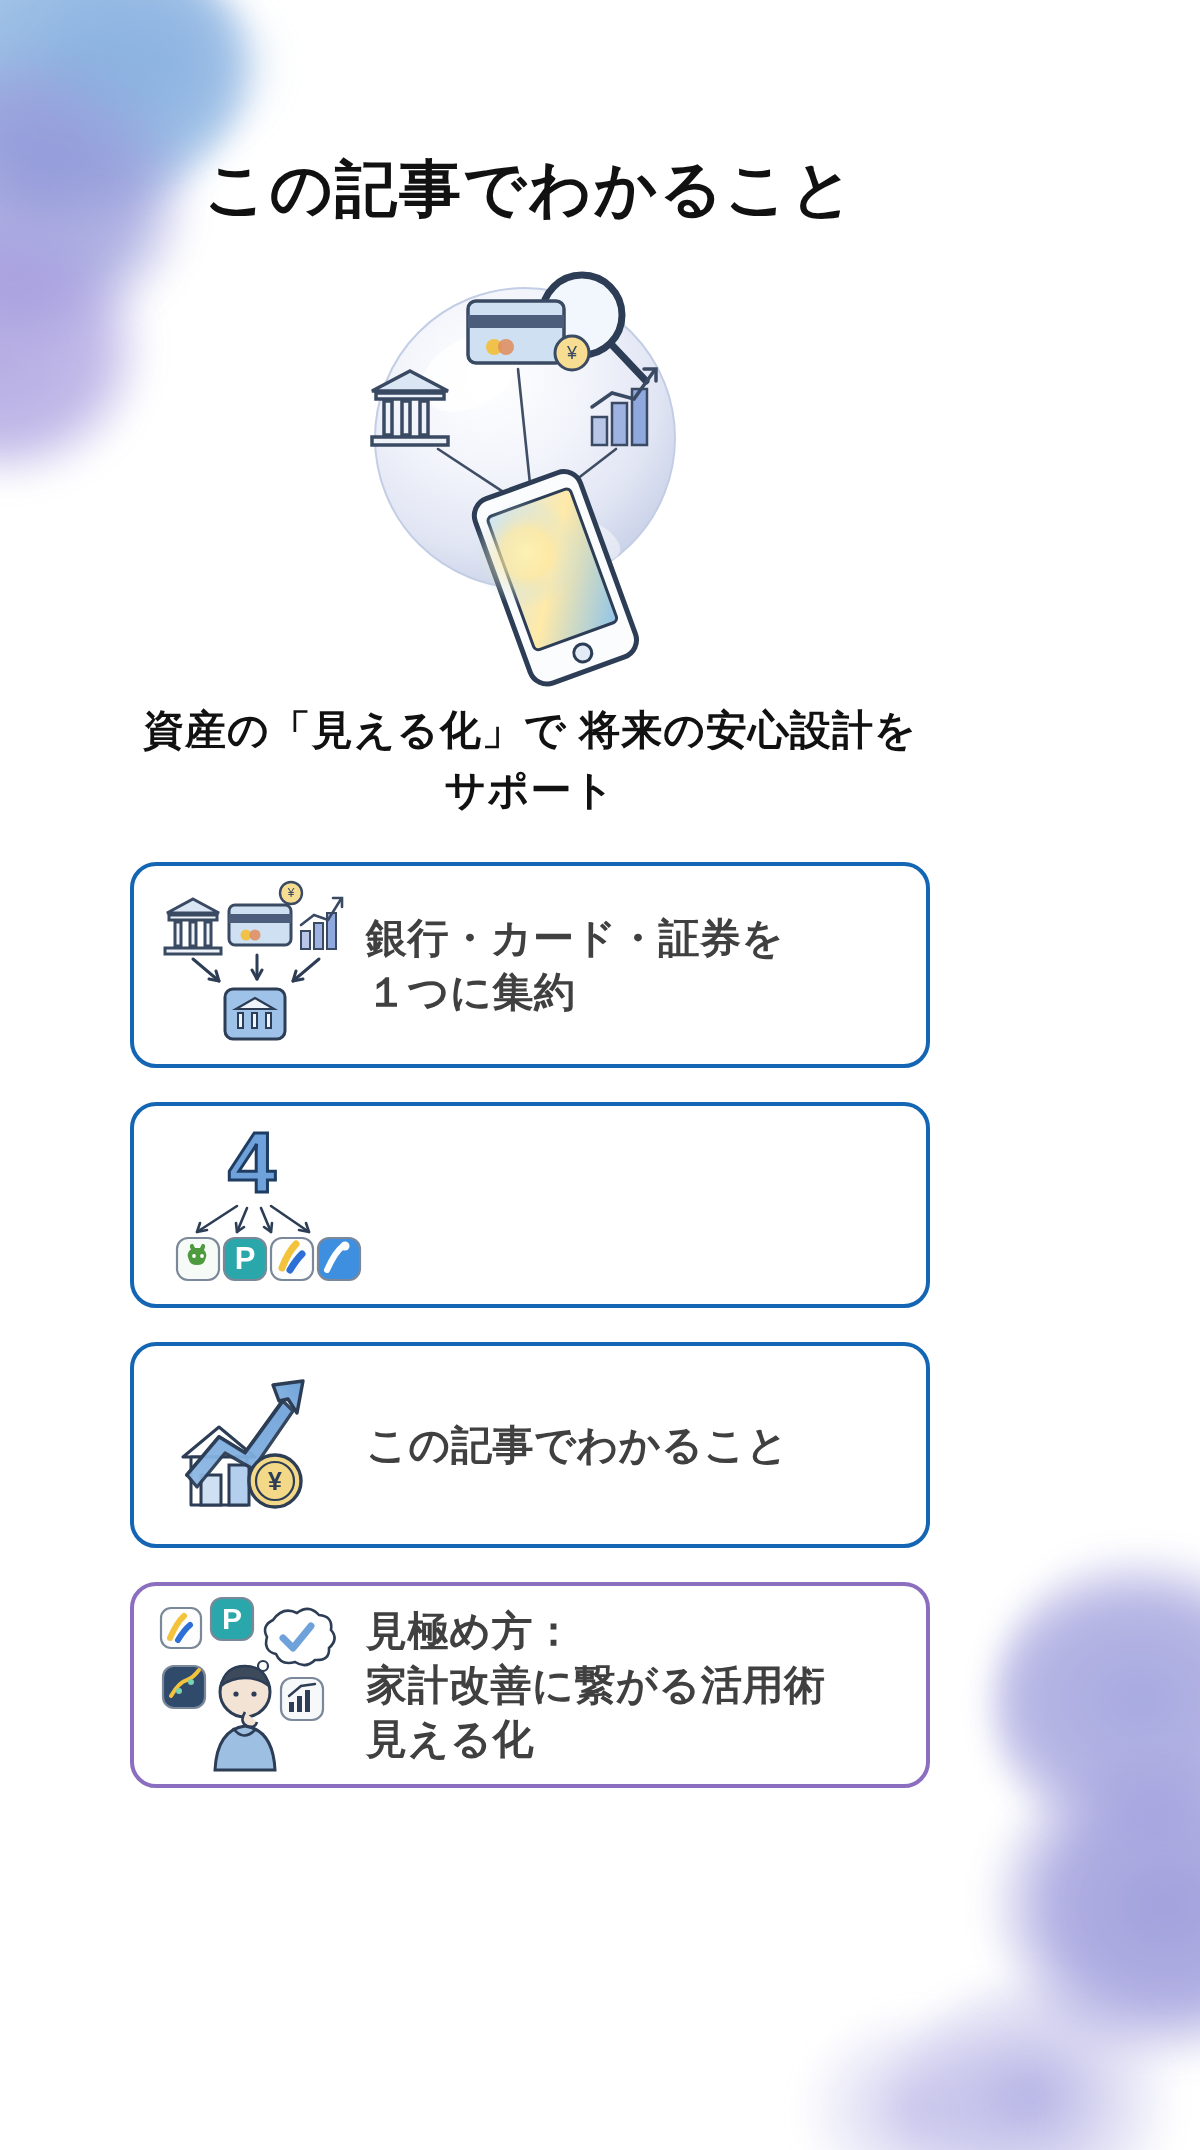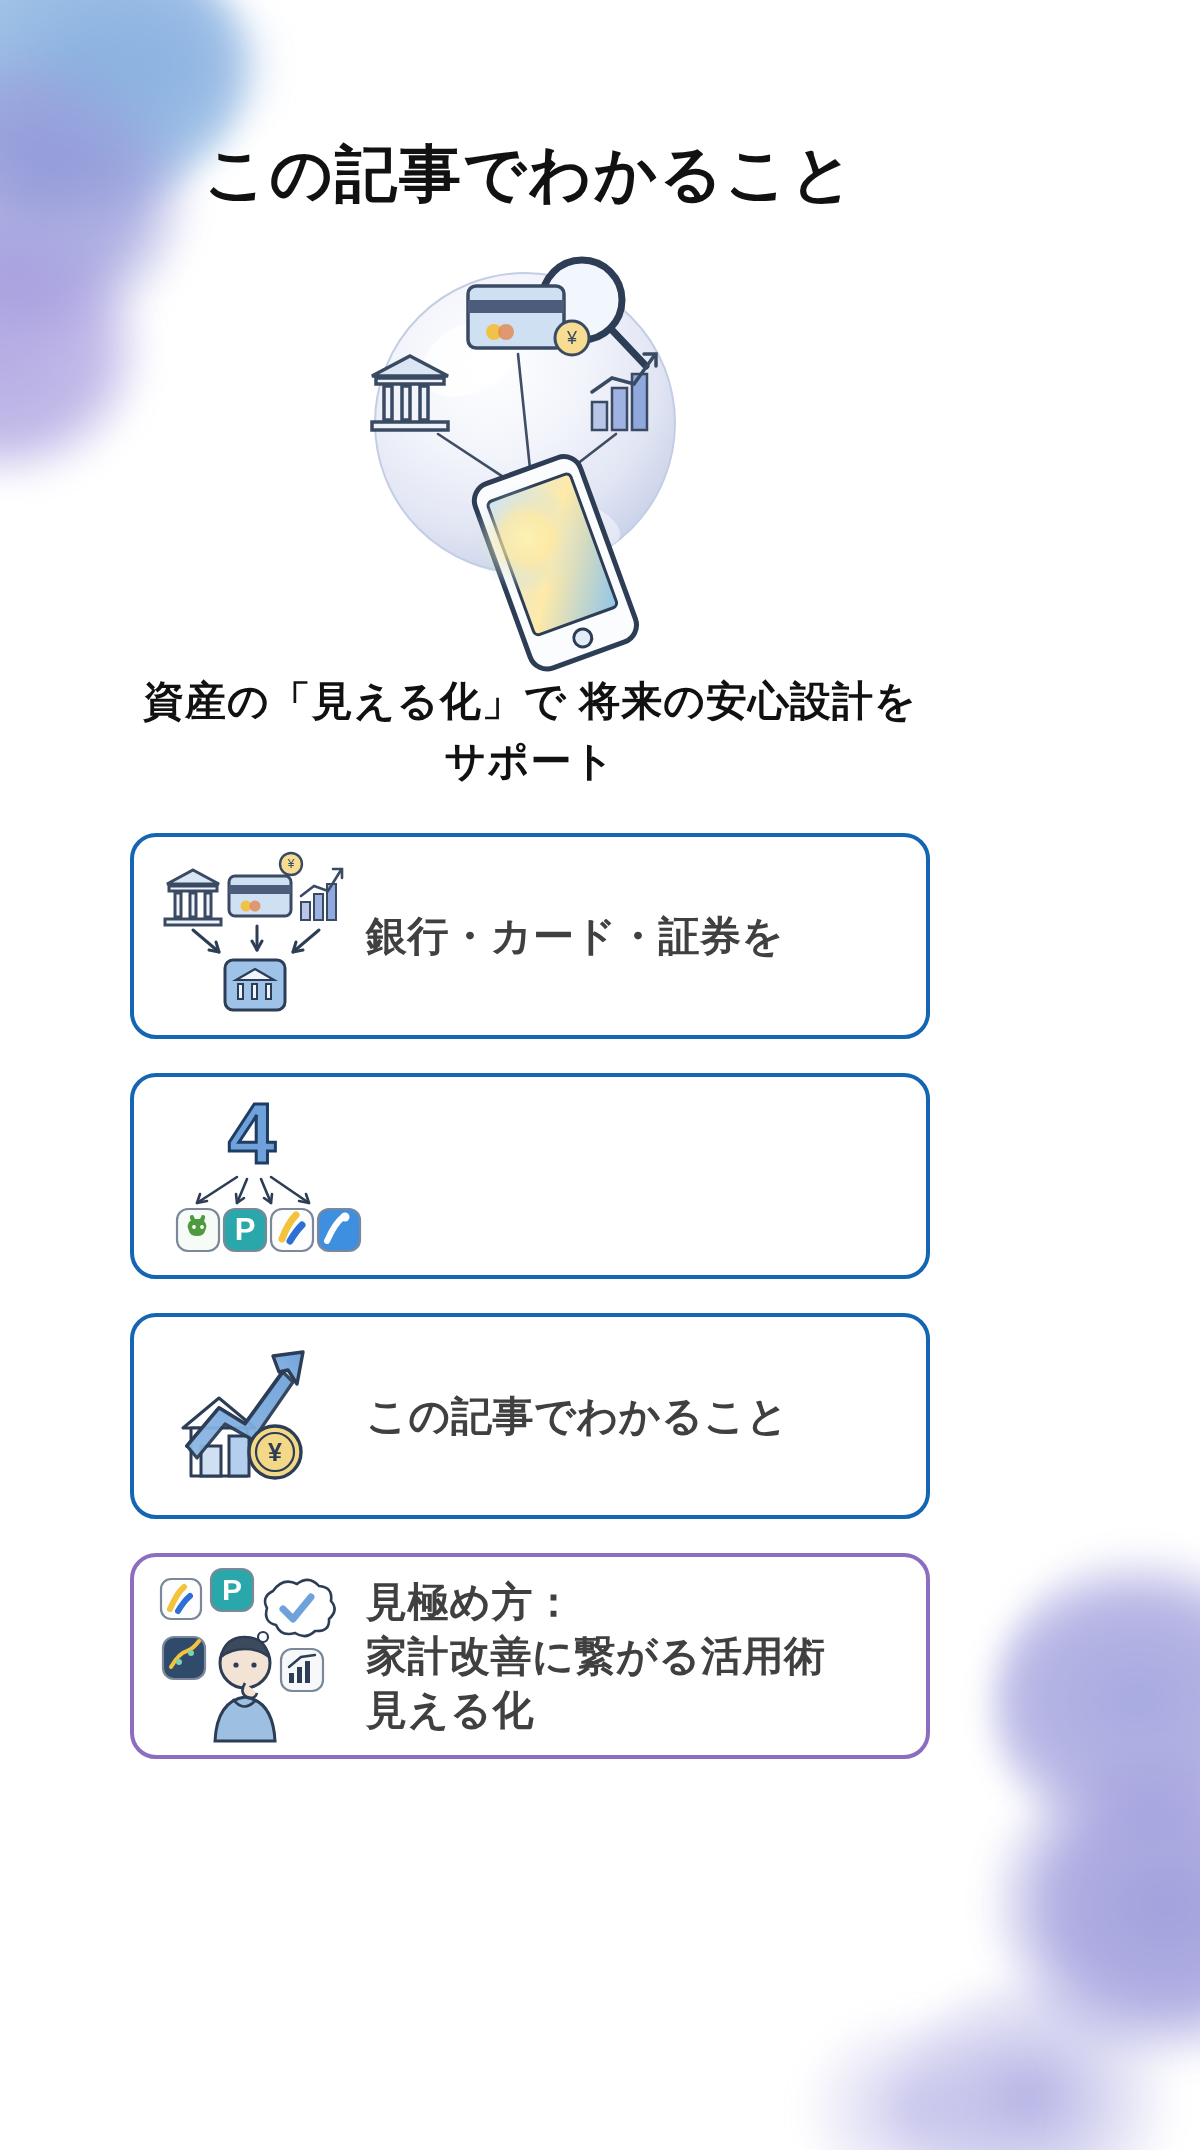--- a/index.html
+++ b/index.html
@@ -47,21 +47,21 @@
   .blob-h { bottom: -60px; right: 170px; width: 230px; height: 200px;
             background: radial-gradient(ellipse at 50% 50%, #a7a3e0 0%, rgba(190,188,235,0) 72%);
             opacity: .55; border-radius: 52% 48% 45% 55% / 48% 54% 46% 52%; }
 
   
   .page {
     position: relative;
     z-index: 5;
     width: 1060px;
     height: 2150px;
-    padding: 0 130px;
+    padding: 15px 130px;
   }
 
   .title {
     text-align: center;
     font-size: 62px;
     font-weight: 700;
     letter-spacing: 2px;
     color: #111111;
     padding-top: 140px;
     line-height: 1.1;
@@ -73,21 +73,21 @@
     height: 420px;
     position: relative;
   }
 
   .subtitle {
     text-align: center;
     font-size: 41px;
     font-weight: 700;
     line-height: 1.45;
     color: #111111;
-    margin-top: 14px;
+    margin-top: 28px;
     letter-spacing: 1px;
   }
 
   .cards { margin-top: 42px; }
 
   .card {
     display: flex;
     align-items: center;
     background: #ffffff;
     border: 4px solid #1466b4;
@@ -259,20 +259,21 @@
             <rect x="0" y="0" width="60" height="50" rx="8" fill="#9fc3e8" stroke="#2c3d55" stroke-width="3"></rect>
             <polygon points="30,9 49,20 11,20" fill="#eef5fc" stroke="#2c3d55" stroke-width="2.2"></polygon>
             <rect x="13" y="24" width="5" height="15" fill="#eef5fc" stroke="#2c3d55" stroke-width="2"></rect>
             <rect x="27" y="24" width="5" height="15" fill="#eef5fc" stroke="#2c3d55" stroke-width="2"></rect>
             <rect x="41" y="24" width="5" height="15" fill="#eef5fc" stroke="#2c3d55" stroke-width="2"></rect>
           </g>
         </svg>
       </div>
       <div class="card-text">
         <span class="line">銀行・カード・証券を</span>
+        <span class="line">１つに集約</span>
       </div>
     </div>
 
     <div class="card">
       <div class="card-icon">
         <svg width="190" height="170" viewBox="0 0 190 170">
           <text x="95" y="72" font-size="86" font-weight="700" text-anchor="middle" font-family="'Liberation Sans',sans-serif" fill="#6fa2da" stroke="#1f3d63" stroke-width="3">4</text>
           <g stroke="#2c3d55" stroke-width="2.6" fill="none" stroke-linecap="round" stroke-linejoin="round">
             <path d="M80 86 L40 112"></path>
               <path d="M40 112 L50 110 M40 112 L43 103"></path>

